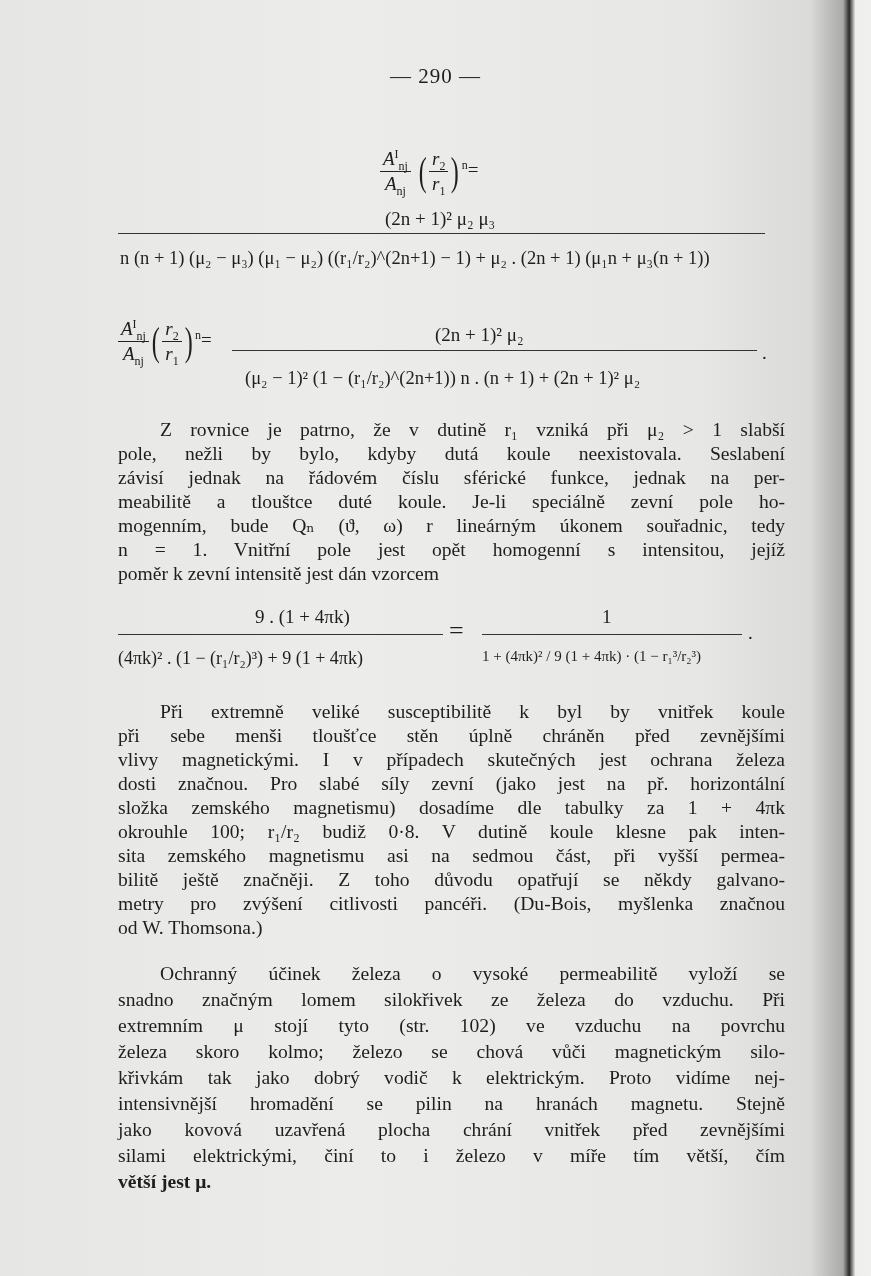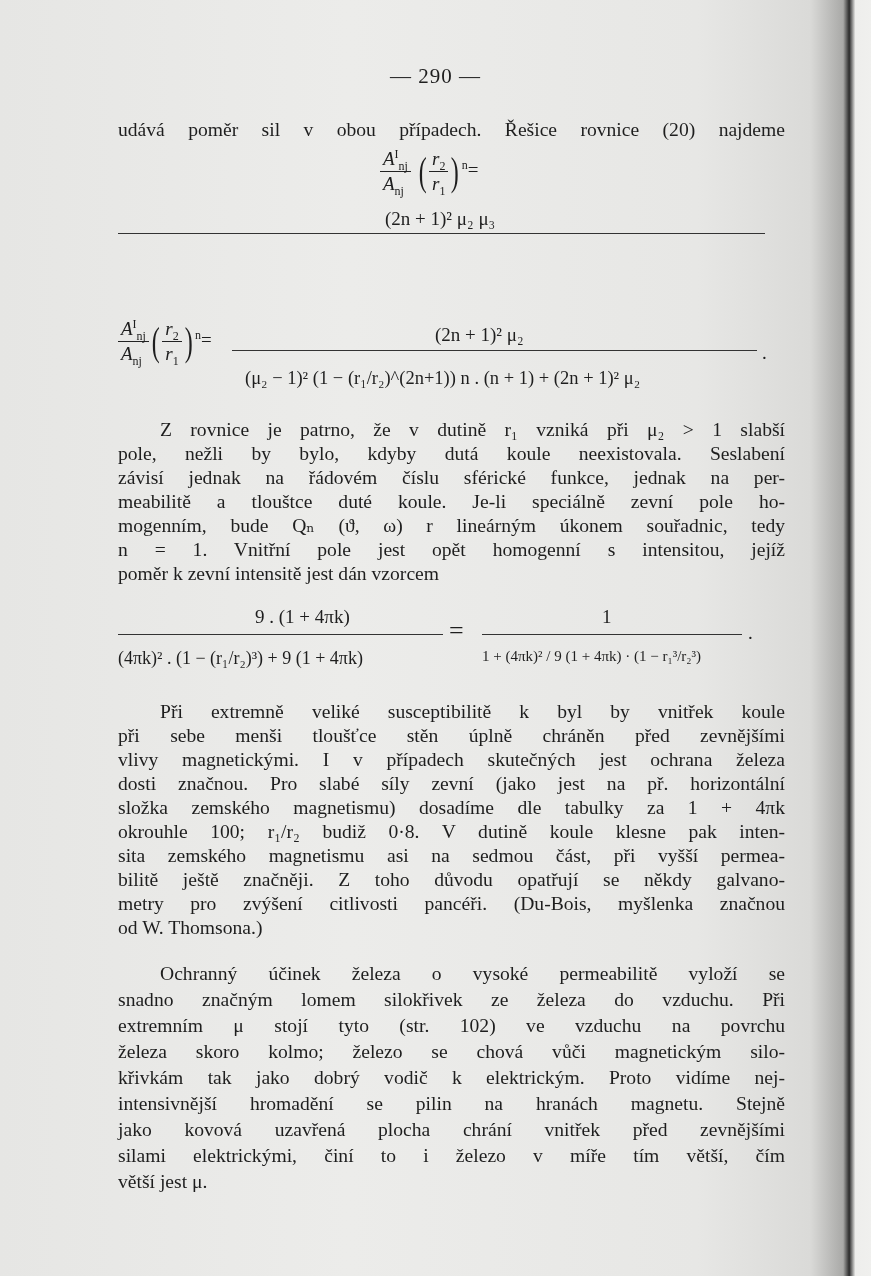--- a/index.html
+++ b/index.html
@@ -19,46 +19,46 @@
   }
   .text {
     position:absolute; left:118px; width:667px;
     font-size:19.6px; line-height:24.4px; text-align:justify;
     text-align-last:justify;
   }
   .text.last { text-align-last:left; }
   .indent { text-indent:42px; }
   i, .it { font-style:italic; }
   .math { position:absolute; font-size:19px; white-space:nowrap; }
-  .frac { display:inline-block; vertical-align:middle; text-align:left;font-family:Liberation Serif, serif; }
+  .frac { display:inline-block; vertical-align:middle; text-align:center;font-family:Liberation Serif, serif; }
   .frac > span { display:block; }
   .frac .num { border-bottom:1.2px solid #222; padding:0 3px 1px; }
   .frac .den { padding:1px 3px 0; }
   sup, sub { font-size:12px; line-height:0; }
   .rule { position:absolute; height:1.3px; background:#333; }
   .big { font-size:40px; line-height:0; vertical-align:middle; font-weight:100; transform:scaleX(0.6); display:inline-block; }
 </style>
 </head>
 <body>
 
 <div class="page">
 
   <div class="pagenum">— 290 —</div>
 
-  <div class="text" style="top:118px;">udává poměr sil v obou případech. Řešice rovnice (20) najdeme</div>
 
   <div class="math" style="left:380px; top:148px;">
     <span class="frac">
       <span class="num"><i>A</i><sup>I</sup><sub>nj</sub></span>
       <span class="den"><i>A</i><sub>nj</sub></span>
     </span>
     <span class="big">(</span><span class="frac"><span class="num"><i>r</i><sub>2</sub></span><span class="den"><i>r</i><sub>1</sub></span></span><span class="big">)</span><sup>n</sup>=
   </div>
   <div class="math" style="left:385px; top:208px;">(2n + 1)² μ₂ μ₃</div>
   <div class="rule" style="left:118px; top:233px; width:647px;"></div>
+  <div class="math" style="left:120px; top:248px; font-size:18.5px;">n (n + 1) (μ₂ − μ₃) (μ₁ − μ₂) ((r₁/r₂)^(2n+1) − 1) + μ₂ . (2n + 1) (μ₁n + μ₃(n + 1))</div>
 
 
   <div class="math" style="left:118px; top:318px;">
     <span class="frac">
       <span class="num"><i>A</i><sup>I</sup><sub>nj</sub></span>
       <span class="den"><i>A</i><sub>nj</sub></span>
     </span><span class="big">(</span><span class="frac"><span class="num"><i>r</i><sub>2</sub></span><span class="den"><i>r</i><sub>1</sub></span></span><span class="big">)</span><sup>n</sup>=
   </div>
   <div class="math" style="left:435px; top:324px;">(2n + 1)² μ₂</div>
   <div class="rule" style="left:232px; top:350px; width:525px;"></div>
@@ -99,16 +99,16 @@
 
   <div>
     <div class="text indent" style="top:962px;">Ochranný účinek železa o vysoké permeabilitě vyloží se</div>
     <div class="text" style="top:988px;">snadno značným lomem silokřivek ze železa do vzduchu. Při</div>
     <div class="text" style="top:1014px;">extremním μ stojí tyto (str. 102) ve vzduchu na povrchu</div>
     <div class="text" style="top:1040px;">železa skoro kolmo; železo se chová vůči magnetickým silo-</div>
     <div class="text" style="top:1066px;">křivkám tak jako dobrý vodič k elektrickým. Proto vidíme nej-</div>
     <div class="text" style="top:1092px;">intensivnější hromadění se pilin na hranách magnetu. Stejně</div>
     <div class="text" style="top:1118px;">jako kovová uzavřená plocha chrání vnitřek před zevnějšími</div>
     <div class="text" style="top:1144px;">silami elektrickými, činí to i železo v míře tím větší, čím</div>
-    <div class="text last" style="top:1170px;">větší jest μ.</div>
+    <div class="text last" style="top:1170px;font-weight:bold;">větší jest μ.</div>
   </div>
 
 </div>
 
 </body></html>

